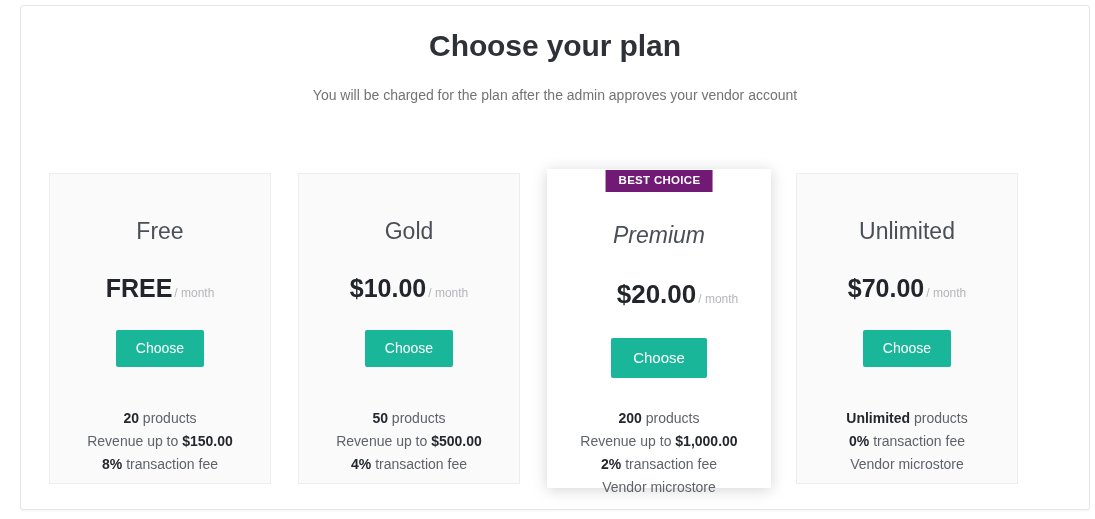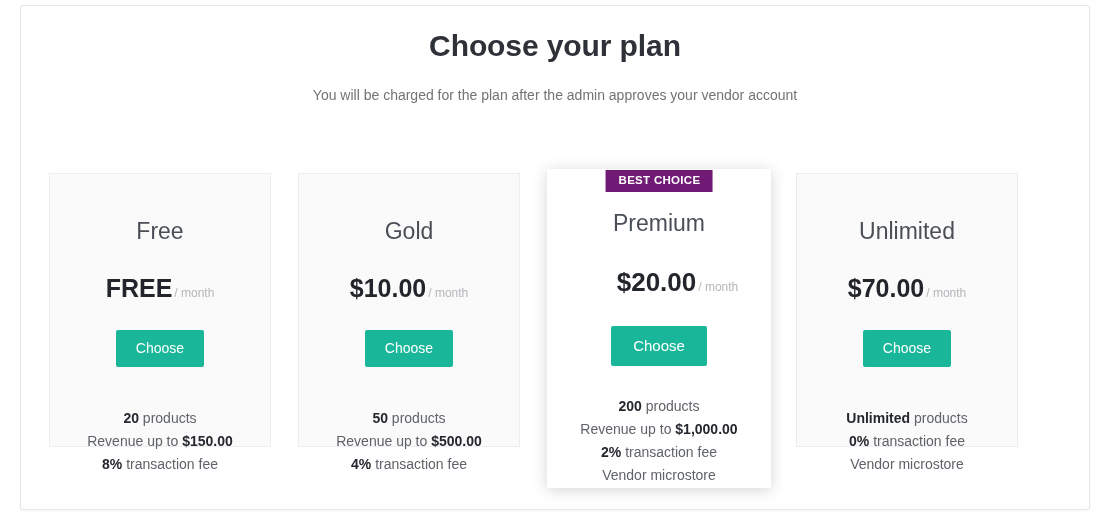--- a/index.html
+++ b/index.html
@@ -55,21 +55,21 @@
     left: 28px;
     top: 153px;
     width: 1012px;
     height: 335px;
   }
 
   .plan {
     position: absolute;
     top: 14px;
     width: 222px;
-    height: 274px;
+    height: 311px;
     background: #fafafa;
     border: 1px solid #ededed;
     box-sizing: border-box;
     text-align: center;
   }
   .plan.p0 { left: 0px; }
   .plan.p1 { left: 249px; }
   .plan.p2 {
     left: 498px;
     top: 10px;
@@ -105,21 +105,21 @@
   
   .plan-name {
     font-size: 23px;
     font-weight: normal;
     color: #4a4f57;
     line-height: 1;
   }
   .plan.p0 .plan-name,
   .plan.p1 .plan-name,
   .plan.p3 .plan-name { padding-top: 46px; }
-  .plan.p2 .plan-name { padding-top: 42px; }
+  .plan.p2 .plan-name { padding-top: 54px; font-style: italic; }
 
   .plan-price {
     line-height: 1;
     white-space: nowrap;
   }
   .plan.p0 .plan-price,
   .plan.p1 .plan-price,
   .plan.p3 .plan-price { padding-top: 33px; }
   .plan.p2 .plan-price { padding-top: 34px; margin-left: 37px; }
 

